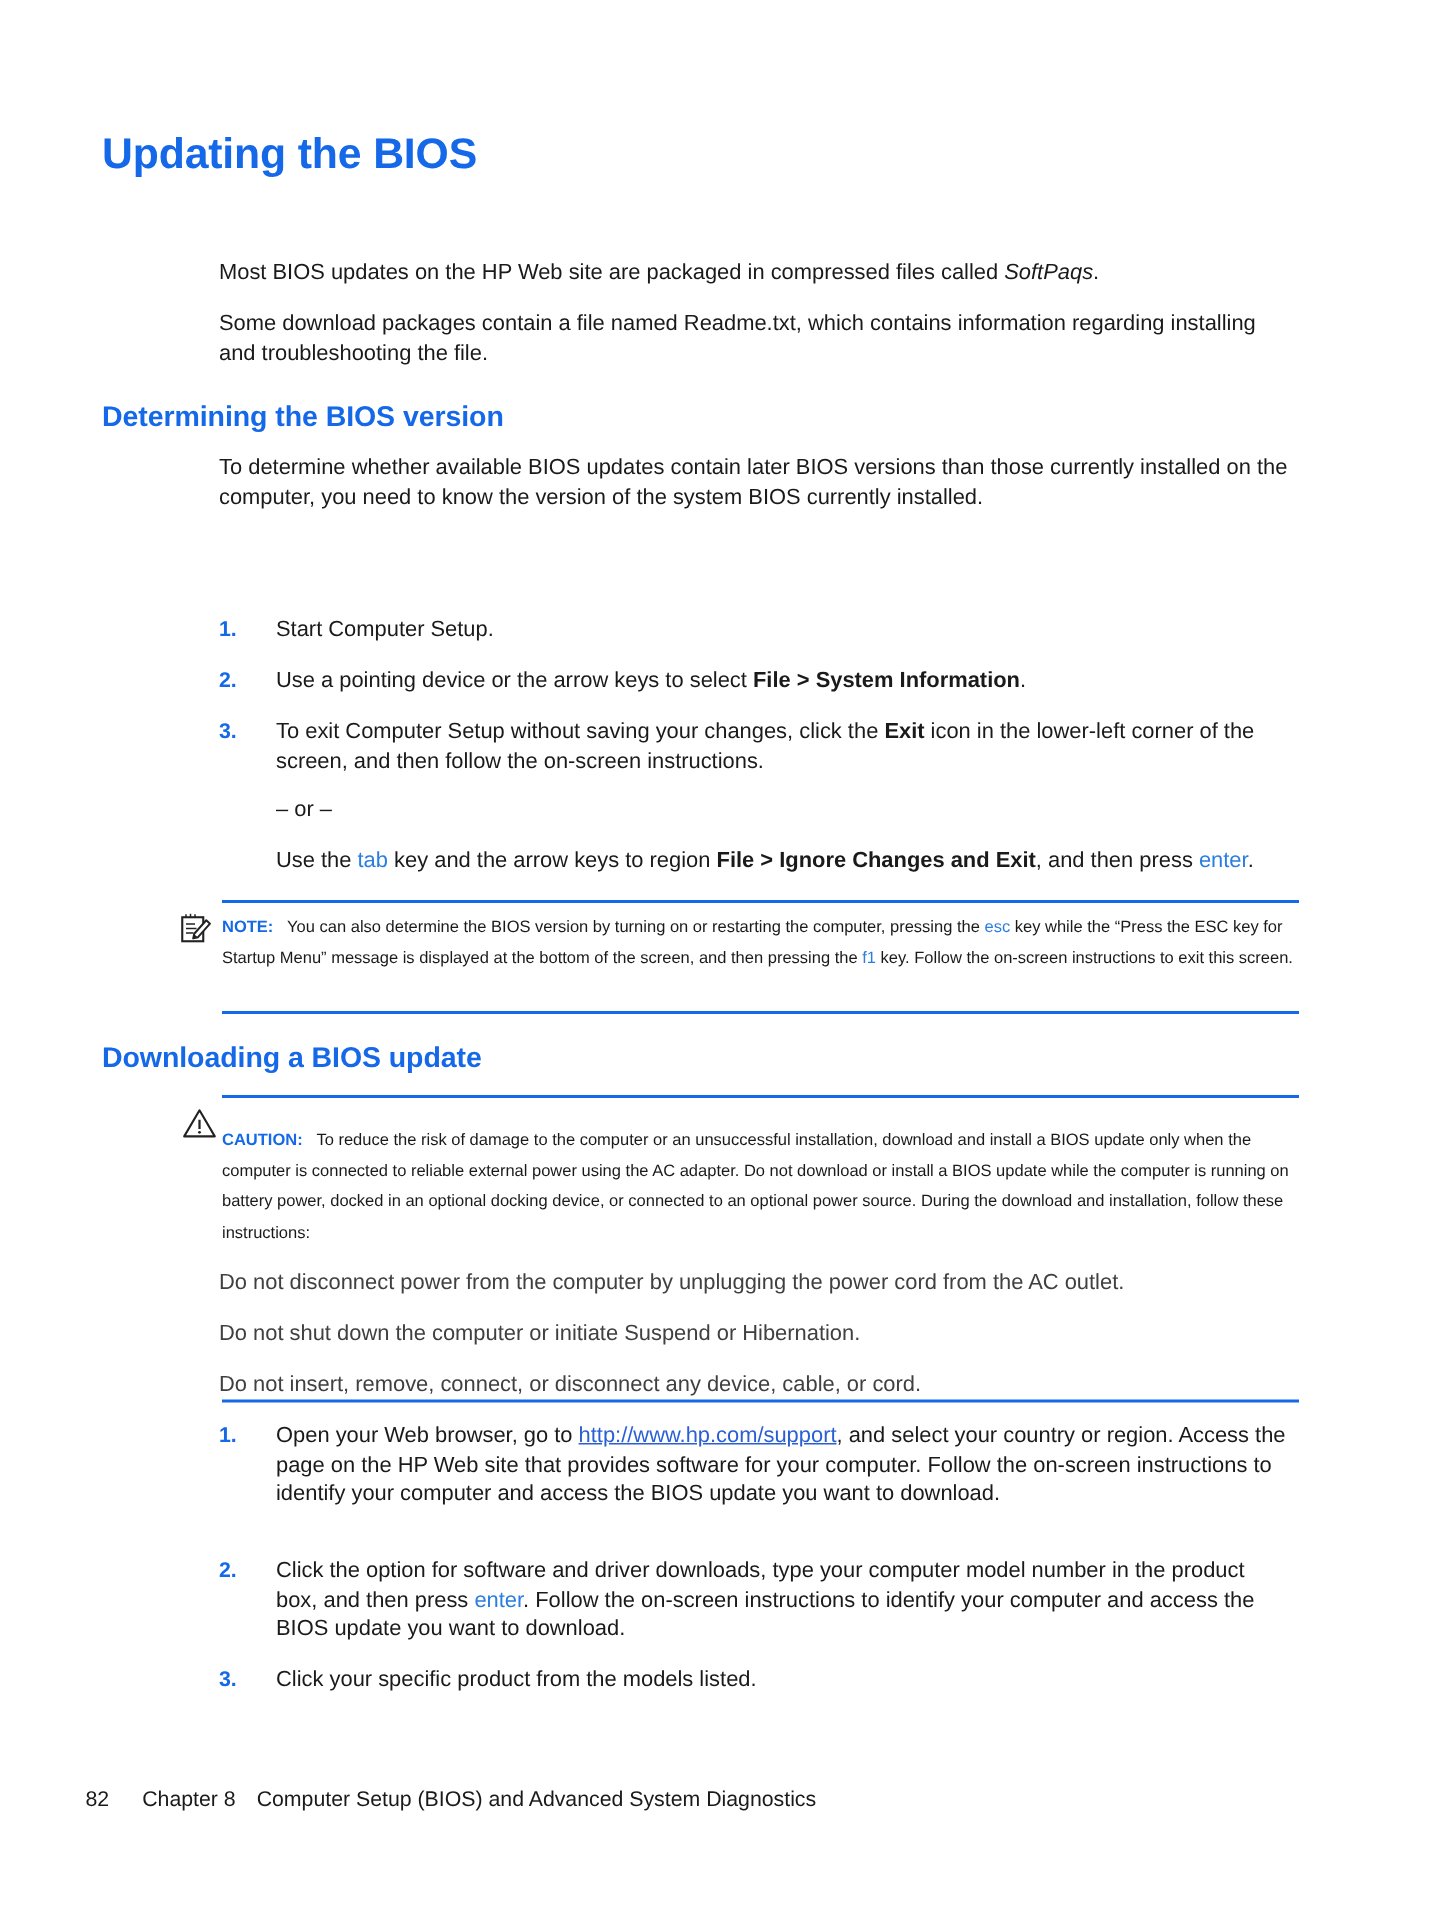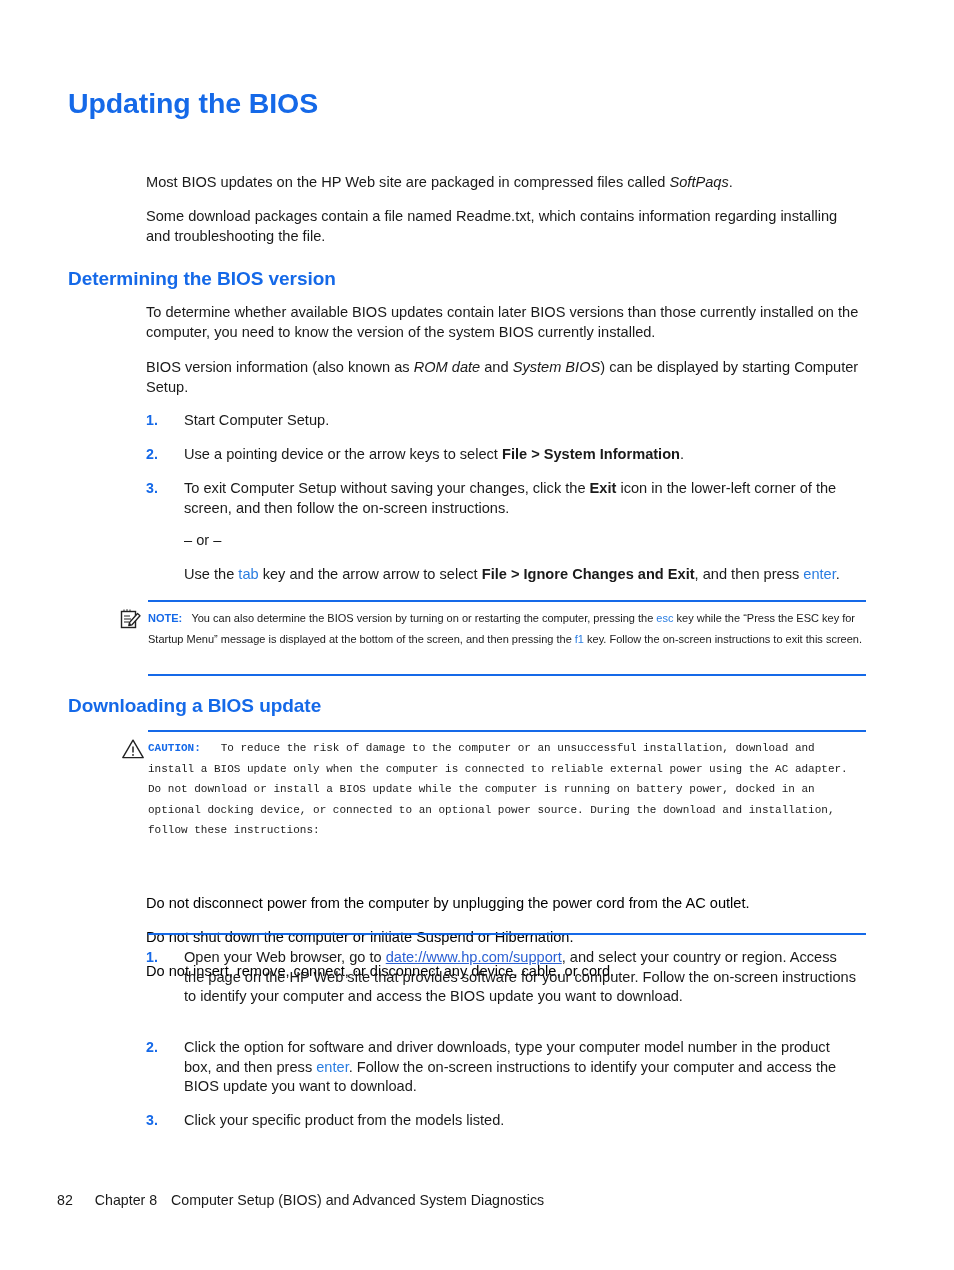--- a/index.html
+++ b/index.html
@@ -120,31 +120,30 @@
     height: 26px;
   }
 
   #note-block { top: 600px; }
   #note-block .rule-top { top: 0px; }
   #note-block .body { padding-top: 8px; }
   #note-block .icon { top: 6px; }
 
   #caution-block { top: 730px; }
   #caution-block .rule-top { top: 0px; }
-  #caution-block .body { padding-top: 8px; font-family: Liberation Mono, monospace; }
+  #caution-block .body { padding-top: 20px; }
   #caution-block .icon { top: 7px; left: 3px; }
 
   .caution-tail {
     position: absolute;
     left: 146px;
     width: 714px;
     font-size: 14.6px;
     line-height: 19.5px;
-    color: #000000;
-    margin-top: 48px;
+    color: #404040;
   }
   .rule-standalone {
     position: absolute;
     left: 148px;
     width: 718px;
     height: 2px;
     background: #1569e8;
   }
 
   
@@ -170,43 +169,40 @@
   <div class="para" style="top:173px;">
     <span>Most BIOS updates on the HP Web site are packaged in compressed files called </span><span class="i">SoftPaqs</span><span>.</span>
   </div>
 
   <div class="para" style="top:207px;">Some download packages contain a file named Readme.txt, which contains information regarding installing and troubleshooting the file.</div>
 
   <div class="h2" id="h2-determining">Determining the BIOS version</div>
 
   <div class="para" style="top:303px;">To determine whether available BIOS updates contain later BIOS versions than those currently installed on the computer, you need to know the version of the system BIOS currently installed.</div>
 
-  <div class="para" style="top:358px;">
-    <span>BIOS version information (also known as </span><span class="i">ROM date</span><span> and </span><span class="i">System BIOS</span><span>) can be displayed by starting Computer Setup.</span>
-  </div>
 
   <div class="li" style="left:146px; top:411px; width:714px;">
     <span class="num">1.</span>
     <span class="txt">Start Computer Setup.</span>
   </div>
 
   <div class="li" style="left:146px; top:445px; width:714px;">
     <span class="num">2.</span>
     <span class="txt"><span>Use a pointing device or the arrow keys to select </span><span class="b">File &gt; System Information</span><span>.</span></span>
   </div>
 
   <div class="li" style="left:146px; top:479px; width:714px;">
     <span class="num">3.</span>
     <span class="txt"><span>To exit Computer Setup without saving your changes, click the </span><span class="b">Exit</span><span> icon in the lower-left corner of the screen, and then follow the on-screen instructions.</span></span>
   </div>
 
   <div class="para" style="left:184px; top:531px; width:676px;">– or –</div>
 
   <div class="para" style="left:184px; top:565px; width:676px;">
-    <span>Use the </span><span class="key">tab</span><span> key and the arrow arrow to select </span><span class="b">File &gt; Ignore Changes and Exit</span><span>, and then press </span><span class="key">enter</span><span>.</span>
+    <span>Use the </span><span class="key">tab</span><span> key and the arrow keys to region </span><span class="b">File &gt; Ignore Changes and Exit</span><span>, and then press </span><span class="key">enter</span><span>.</span>
   </div>
 
   <div class="admon" id="note-block">
     <div class="rule-top"></div>
     <div class="icon">
       <svg width="26" height="26" viewBox="0 0 26 26" aria-hidden="true">
         <rect x="3.5" y="5.5" width="14" height="16" fill="#ffffff" stroke="#222222" stroke-width="1.4"></rect>
         <line x1="6" y1="10" x2="12" y2="10" stroke="#222222" stroke-width="1"></line>
         <line x1="6" y1="13" x2="13" y2="13" stroke="#222222" stroke-width="1"></line>
         <line x1="6" y1="16" x2="11" y2="16" stroke="#222222" stroke-width="1"></line>
@@ -239,21 +235,21 @@
     </div>
   </div>
 
   <div class="caution-tail" style="top:846px;">Do not disconnect power from the computer by unplugging the power cord from the AC outlet.</div>
   <div class="caution-tail" style="top:880px;">Do not shut down the computer or initiate Suspend or Hibernation.</div>
   <div class="caution-tail" style="top:914px;">Do not insert, remove, connect, or disconnect any device, cable, or cord.</div>
   <div class="rule-standalone" style="top:933px;"></div>
 
   <div class="li" style="left:146px; top:948px; width:714px;">
     <span class="num">1.</span>
-    <span class="txt"><span>Open your Web browser, go to </span><a class="link" href="#">date://www.hp.com/support</a><span>, and select your country or region. Access the page on the HP Web site that provides software for your computer. Follow the on-screen instructions to identify your computer and access the BIOS update you want to download.</span></span>
+    <span class="txt"><span>Open your Web browser, go to </span><a class="link" href="#">http://www.hp.com/support</a><span>, and select your country or region. Access the page on the HP Web site that provides software for your computer. Follow the on-screen instructions to identify your computer and access the BIOS update you want to download.</span></span>
   </div>
 
   <div class="li" style="left:146px; top:1038px; width:714px;">
     <span class="num">2.</span>
     <span class="txt"><span>Click the option for software and driver downloads, type your computer model number in the product box, and then press </span><span class="key">enter</span><span>. Follow the on-screen instructions to identify your computer and access the BIOS update you want to download.</span></span>
   </div>
 
   <div class="li" style="left:146px; top:1111px; width:714px;">
     <span class="num">3.</span>
     <span class="txt">Click your specific product from the models listed.</span>

